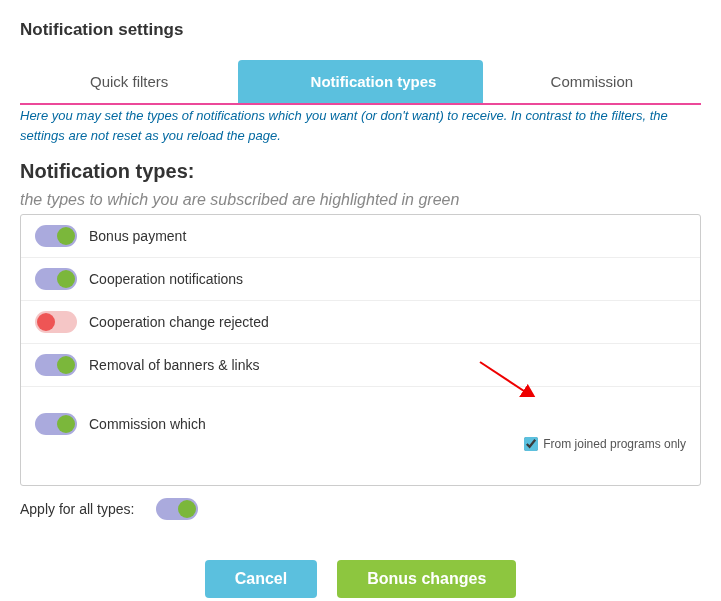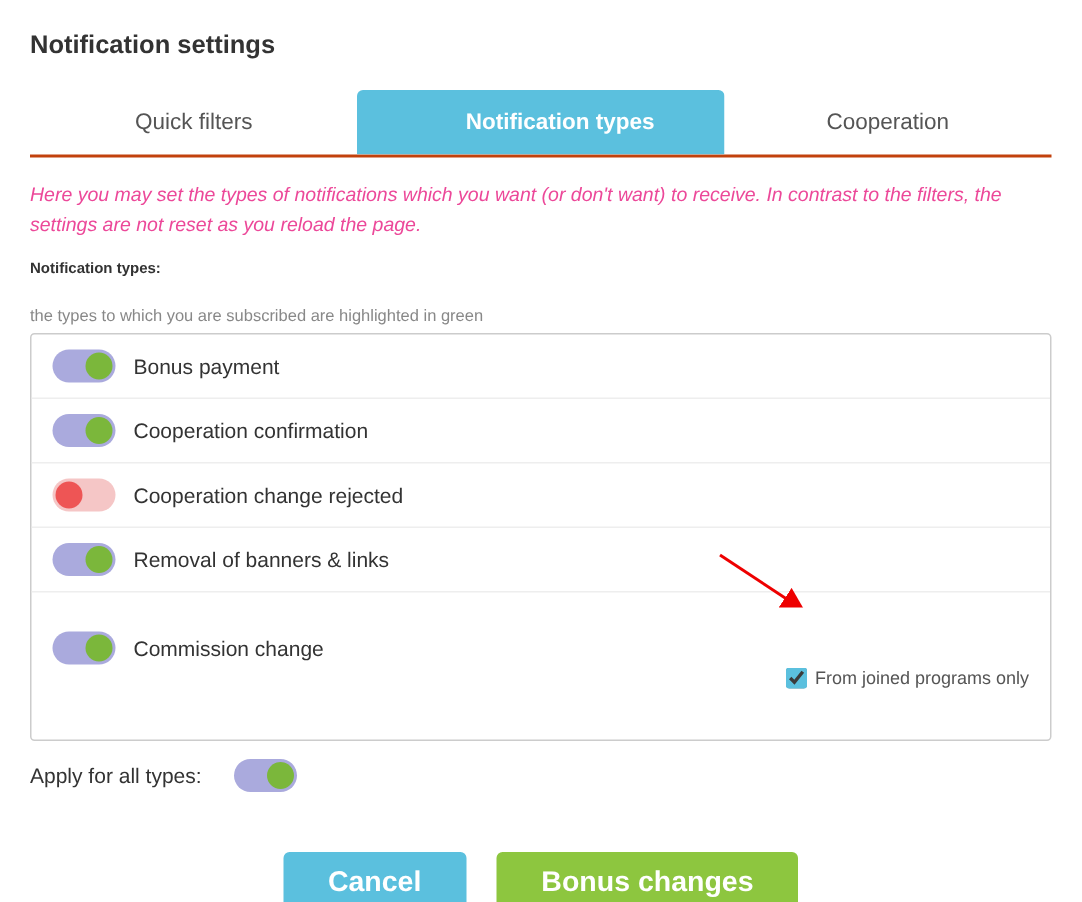--- a/index.html
+++ b/index.html
@@ -12,53 +12,54 @@
       color: #333;
     }
     h1 {
       font-size: 17px;
       font-weight: bold;
       color: #333;
       margin-bottom: 20px;
     }
     .tabs {
       display: flex;
-      border-bottom: 2px solid #c2410c;
-      margin-bottom: 15px;
+      border-bottom: 2px solid #ec4899;
+      margin-bottom: 1px;
     }
     .tab {
       flex: 1;
       text-align: center;
       padding: 12px 10px;
       cursor: pointer;
       font-size: 15px;
       color: #555;
       border: 1px solid transparent;
     }
     .tab.active {
       background: #5bc0de;
       color: #fff;
       border-radius: 4px 4px 0 0;
       font-weight: bold;
       padding-left: 36px;
     }
     .description {
       font-style: italic;
       font-size: 13px;
-      color: #ec4899;
+      color: #0369a1;
       margin-bottom: 15px;
       line-height: 1.5;
     }
     .section-title {
       font-weight: bold;
-      font-size: 10px;
-      margin-bottom: 20px;
+      font-size: 20px;
+      margin-bottom: 8px;
     }
     .subscribed-hint {
-      font-size: 11px;
+      font-style: italic;
+      font-size: 16px;
       color: #888;
       margin-bottom: 5px;
     }
     .notification-list-container {
       border: 1px solid #ccc;
       border-radius: 3px;
       height: 272px;
       overflow-y: scroll;
       position: relative;
     }
@@ -136,21 +137,21 @@
     }
     
     .buttons-row {
       display: flex;
       justify-content: center;
       gap: 20px;
       margin-top: 40px;
     }
     .btn {
       padding: 10px 30px;
-      font-size: 19px;
+      font-size: 16px;
       border: none;
       border-radius: 4px;
       cursor: pointer;
       font-weight: bold;
     }
     .btn-cancel {
       background: #5bc0de;
       color: #fff;
     }
     .btn-save {
@@ -176,21 +177,21 @@
     }
   </style>
 </head>
 <body>
 
 <h1>Notification settings</h1>
 
 <div class="tabs">
   <div class="tab">Quick filters</div>
   <div class="tab active">Notification types</div>
-  <div class="tab">Cooperation</div>
+  <div class="tab">Commission</div>
 </div>
 
 <p class="description">Here you may set the types of notifications which you want (or don't want) to receive. In contrast to the filters, the settings are not reset as you reload the page.</p>
 
 <div class="section-title">Notification types:</div>
 
 <div class="subscribed-hint">the types to which you are subscribed are highlighted in green</div>
 
 <div class="notification-list-container">
 
@@ -200,21 +201,21 @@
       <div class="toggle-knob on"></div>
     </div>
     <span>Bonus payment</span>
   </div>
 
   <div class="notification-item">
     <div class="toggle">
       <div class="toggle-track on"></div>
       <div class="toggle-knob on"></div>
     </div>
-    <span>Cooperation confirmation</span>
+    <span>Cooperation notifications</span>
   </div>
 
   <div class="notification-item">
     <div class="toggle">
       <div class="toggle-track" style="background:#f5c6c6;"></div>
       <div class="toggle-knob off"></div>
     </div>
     <span>Cooperation change rejected</span>
   </div>
 
@@ -224,21 +225,21 @@
       <div class="toggle-knob on"></div>
     </div>
     <span>Removal of banners &amp; links</span>
   </div>
 
   <div class="notification-item red-arrow-container">
     <div class="toggle">
       <div class="toggle-track on"></div>
       <div class="toggle-knob on"></div>
     </div>
-    <span>Commission change</span>
+    <span>Commission which</span>
     <div class="from-joined">
 
       <svg width="70" height="40" style="position:absolute; right:160px; top:-30px;">
         <defs>
           <marker id="arrowhead" markerWidth="8" markerHeight="8" refX="4" refY="4" orient="auto">
             <path d="M0,0 L8,4 L0,8 Z" fill="#e00"></path>
           </marker>
         </defs>
         <line x1="10" y1="5" x2="60" y2="38" stroke="#e00" stroke-width="2" marker-end="url(#arrowhead)"></line>
       </svg>

